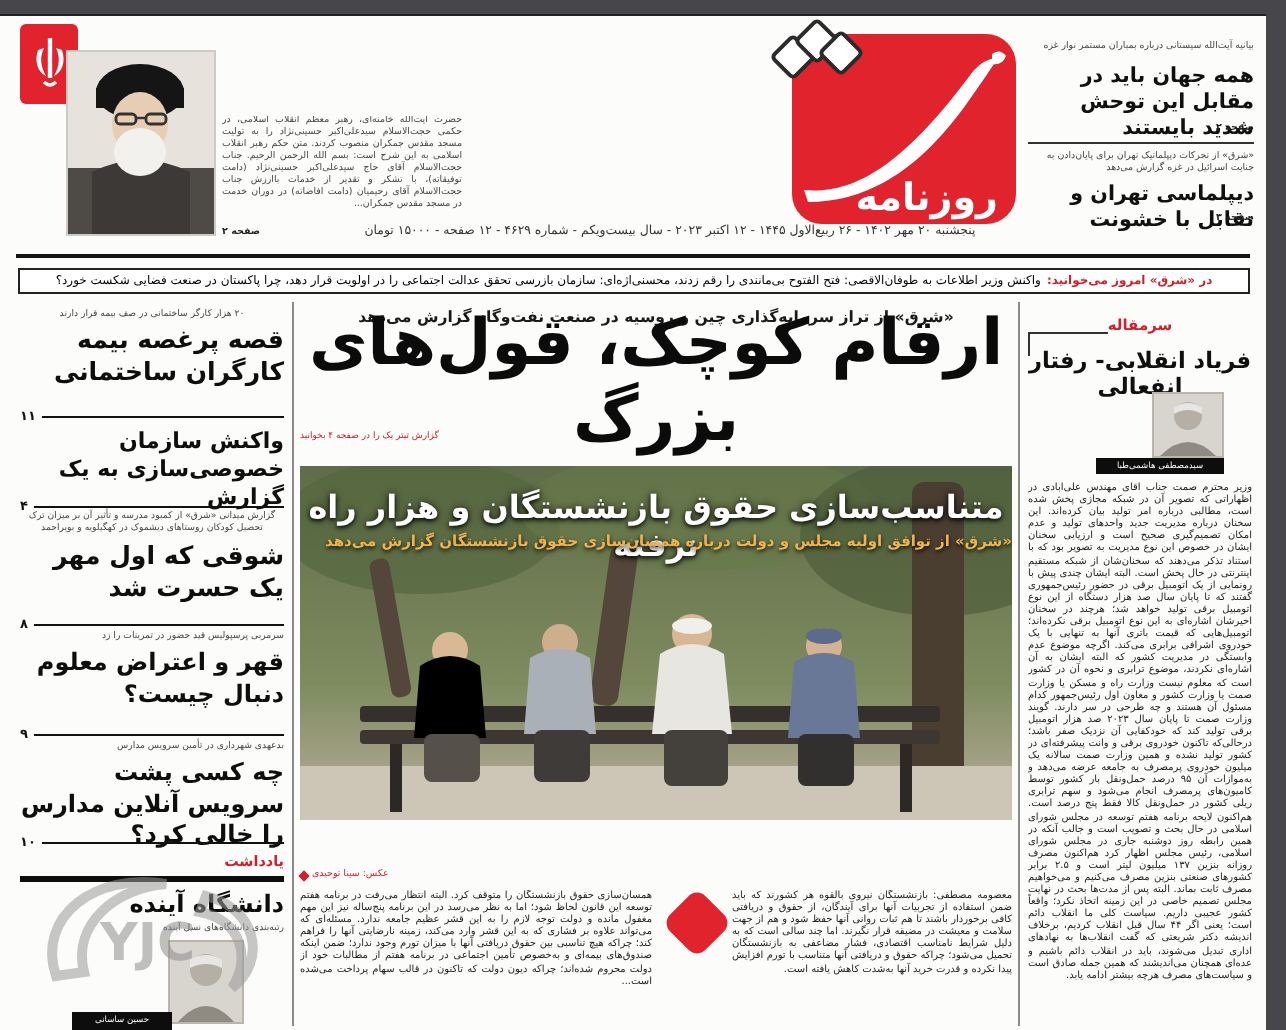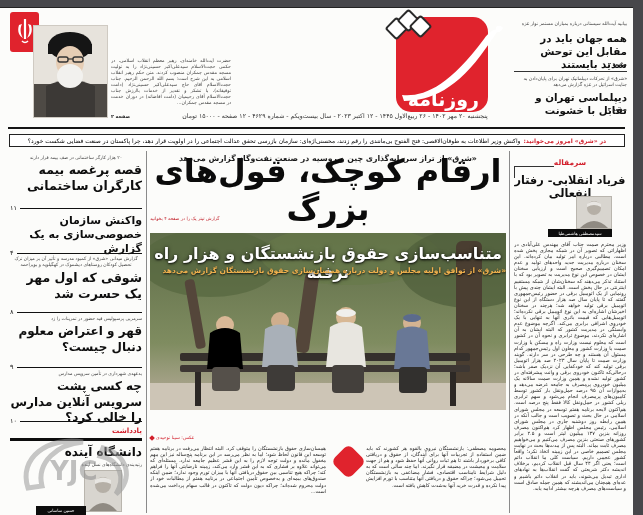--- a/index.html
+++ b/index.html
@@ -3,21 +3,21 @@
 <meta charset="utf-8">
 <style>
   html,body{margin:0;padding:0;}
   body{width:643px;height:515px;background:#47474b;overflow:hidden;
        font-family:"DejaVu Sans","Liberation Sans",sans-serif;position:relative;}
   .page{position:absolute;left:0;top:7px;width:633px;height:508px;background:#fcfcfa;
         border-top:1px solid #222;box-sizing:border-box;}
   .abs{position:absolute;box-sizing:border-box;}
   .rtl{direction:rtl;}
   
-  .logo{left:396px;top:9px;width:92px;height:95px;background:#e0232d;border-radius:15px;}
+  .logo{left:396px;top:9px;width:112px;height:95px;background:#e0232d;border-radius:15px;}
   .logo-word{position:absolute;right:9px;bottom:2px;color:#fff;font-weight:bold;font-size:19px;}
   .dia{position:absolute;width:13px;height:13px;background:#fff;border:2px solid #2b2b2b;
        transform:rotate(45deg);border-radius:3px;}
   .emblem{left:10px;top:4px;width:29px;height:40px;background:#e0232d;border-radius:3px;
           display:flex;align-items:center;justify-content:center;}
   .dateline{left:160px;top:104px;width:350px;font-size:6.2px;color:#333;text-align:center;}
   .master-rule{left:8px;top:119px;width:617px;height:2px;background:#151515;}
   
   .leader-photo{left:33px;top:17px;width:75px;height:93px;background:#e9e6e0;border:1px solid #cfcac2;}
   .appt-head{left:111px;top:17px;width:120px;font-size:11.2px;font-weight:bold;color:#111;
@@ -36,21 +36,21 @@
           display:flex;align-items:center;justify-content:center;gap:3px;background:#fff;}
   .ticker b{color:#d21f2b;font-weight:bold;}
   
   .vline{width:1px;background:#8a8a8a;}
   
   .lr{left:10px;width:132px;text-align:right;}
   .lr-k{font-size:4.6px;color:#444;line-height:5.7px;text-align:center;}
   .lr-h1{font-size:12.5px;font-weight:bold;color:#0e0e0e;line-height:15.5px;}
   .lr-h2{font-size:11px;font-weight:bold;color:#0e0e0e;line-height:14px;}
   .pagerule{left:10px;width:132px;display:flex;align-items:center;gap:3px;direction:ltr;}
-  .pagerule .num{font-size:6.5px;font-weight:normal;color:#111;}
+  .pagerule .num{font-size:6.5px;font-weight:bold;color:#111;}
   .pagerule .ln{flex:1;height:1px;background:#111;}
   .sect-label{font-size:7.2px;font-weight:bold;color:#d21f2b;}
   .thickline{height:2.5px;background:#0d0d0d;}
   .namebar{background:#0d0d0d;color:#fff;font-size:4.3px;display:flex;align-items:center;
            justify-content:center;}
   .gray-photo{background:#dddad4;border:1px solid #b9b5ad;}
   .yjc{left:8px;top:420px;width:136px;height:88px;opacity:.55;pointer-events:none;}
   
   .lead-k{left:150px;top:146px;width:356px;text-align:center;font-size:7.8px;font-weight:bold;color:#1a1a1a;}
   .lead-h{left:150px;top:144px;width:356px;text-align:center;font-size:32px;font-weight:900;

